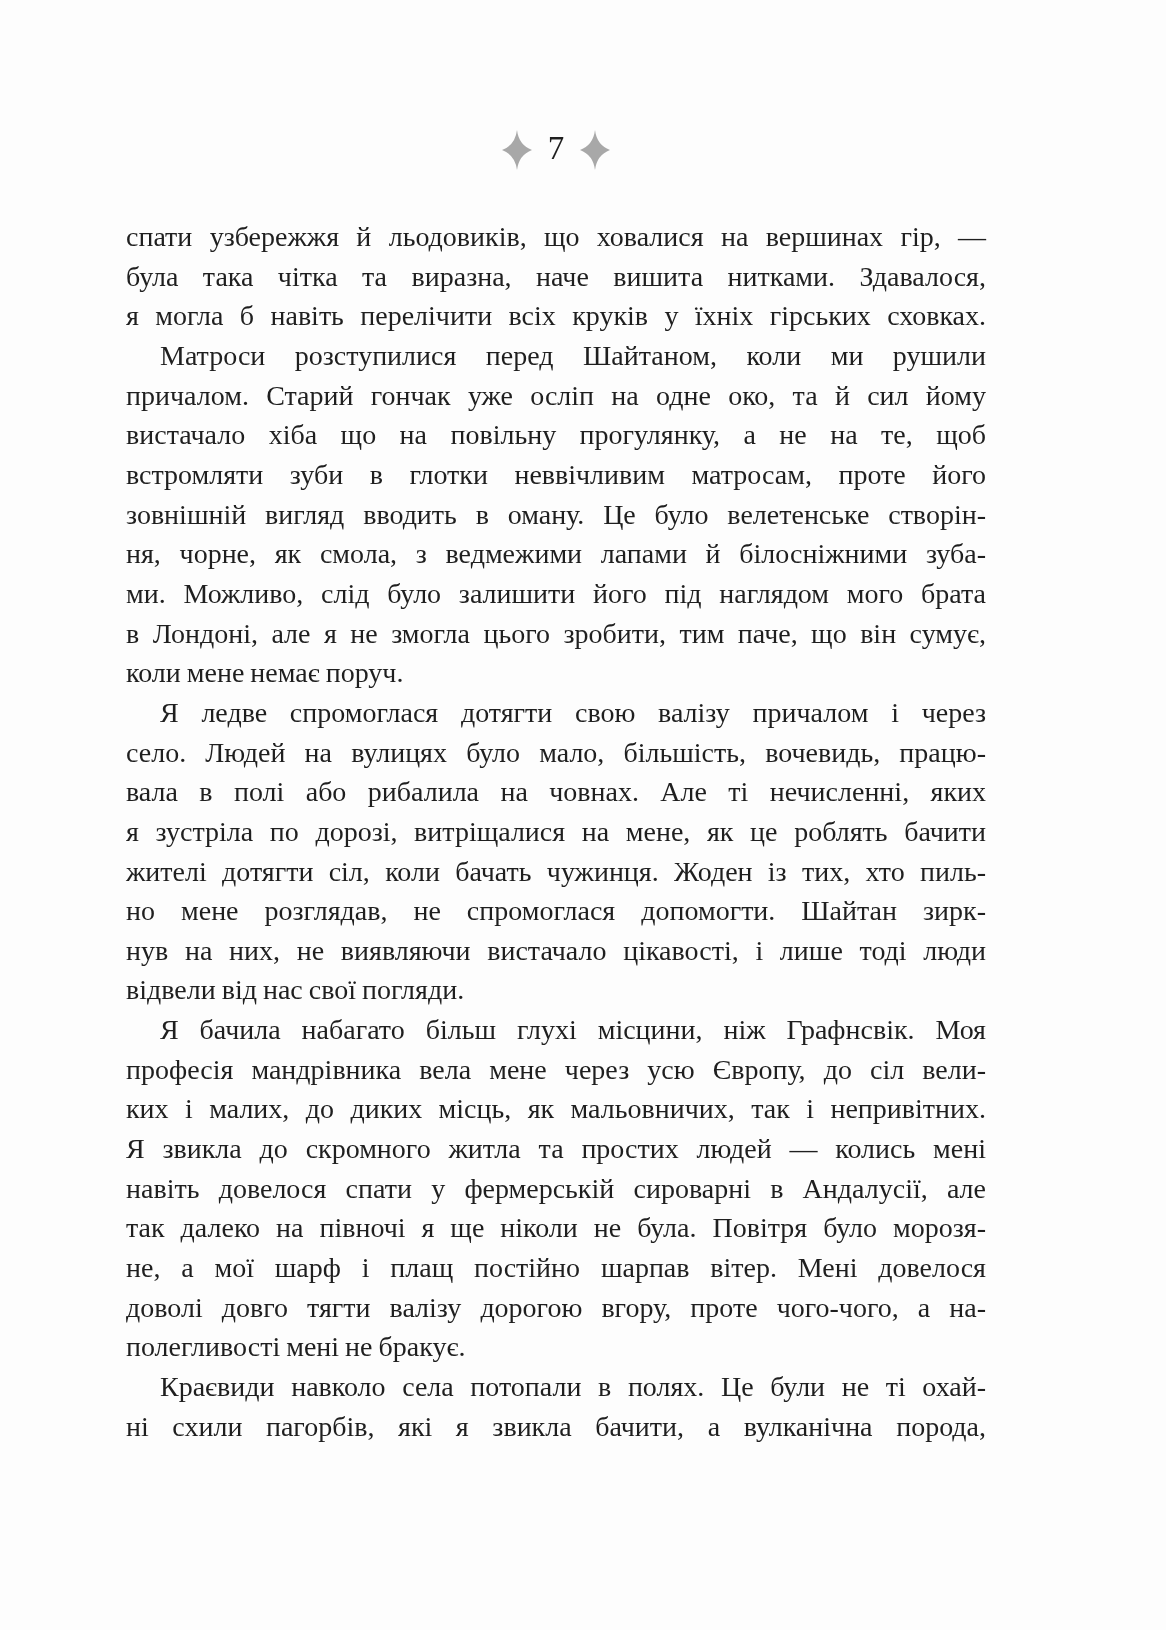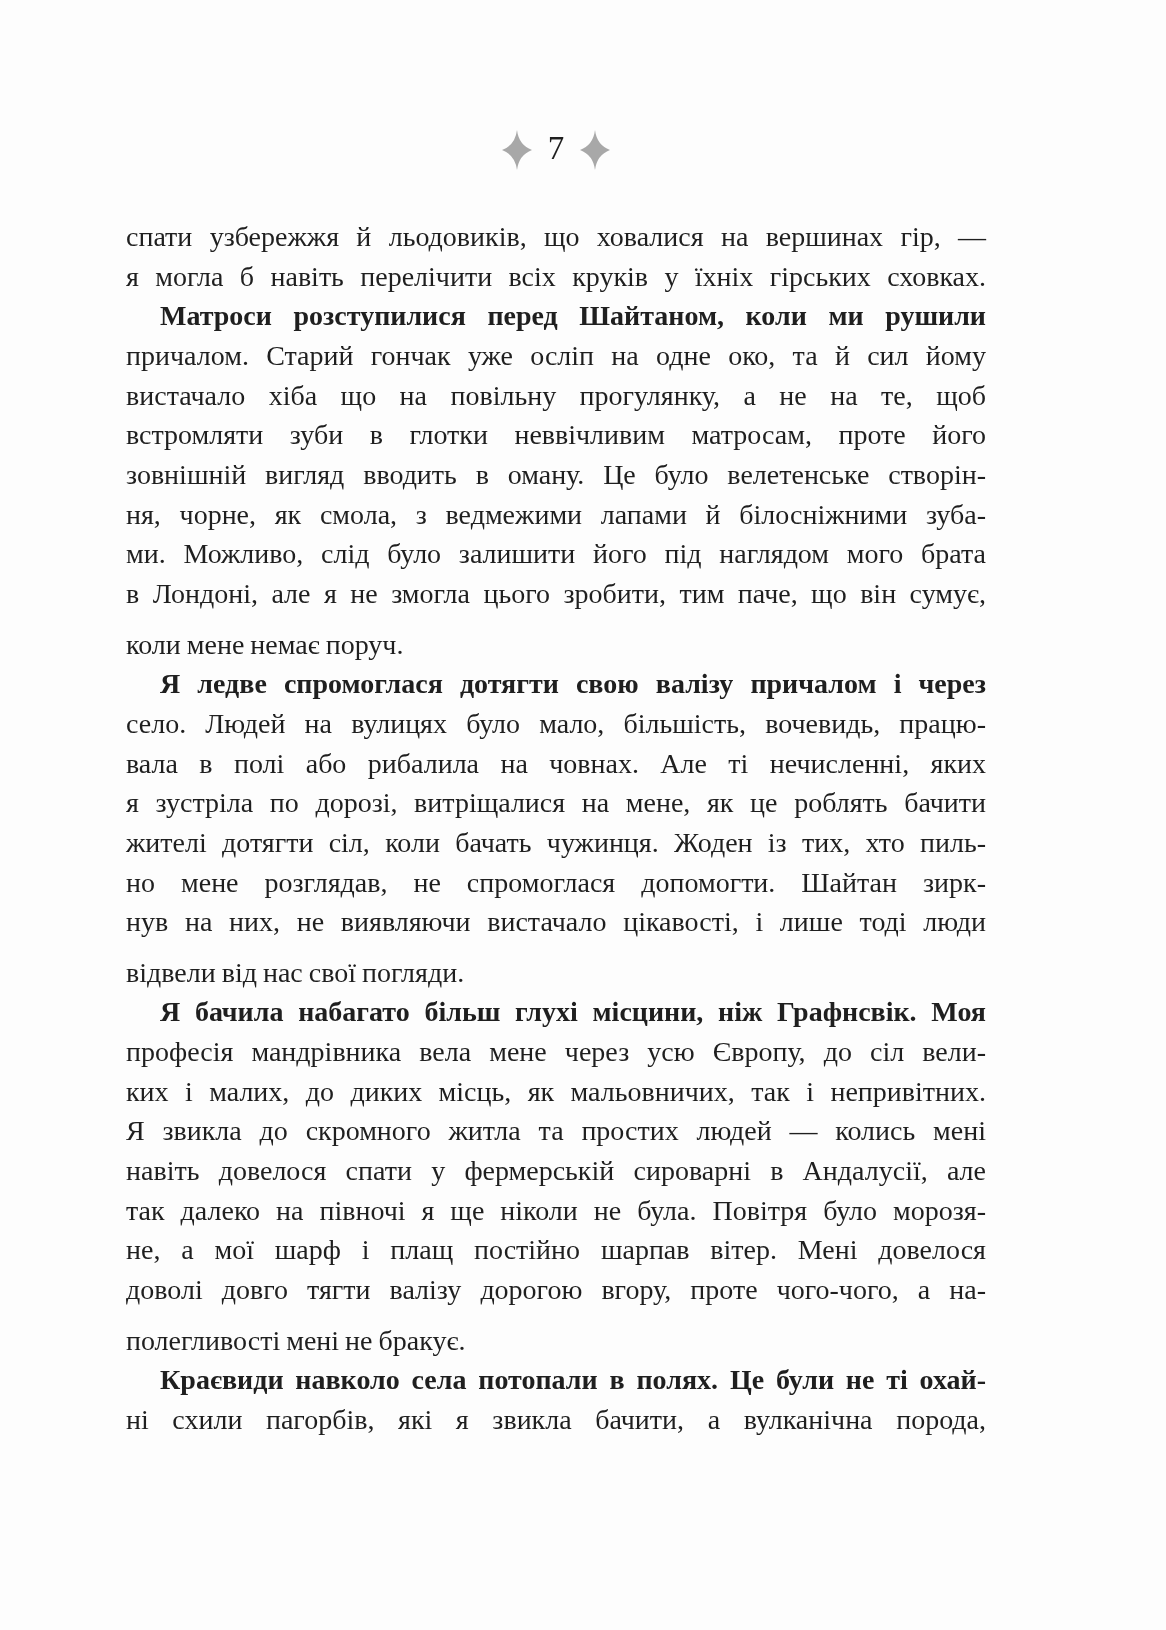--- a/index.html
+++ b/index.html
@@ -54,25 +54,23 @@
     color: var(--text-color, #1f1f1f);
   }
   .para { margin: 0; }
   .line {
     text-align: justify;
     text-align-last: justify;
     white-space: normal;
   }
   .line.last-left {
     text-align-last: left;
-    margin-top: 11px;
   }
   .para.indent .line.first {
     text-indent: 34px;
-    font-weight: bold;
   }
 </style>
 </head>
 <body>
 
 <div class="page">
 
   <header class="page-header">
     <span class="ornament">
       <svg viewBox="0 0 30 40" xmlns="http://www.w3.org/2000/svg">
@@ -83,20 +81,21 @@
     <span class="ornament">
       <svg viewBox="0 0 30 40" xmlns="http://www.w3.org/2000/svg">
         <path class="sparkle-path" d="M15 0 Q16.8 15 30 20 Q16.8 25 15 40 Q13.2 25 0 20 Q13.2 15 15 0 Z" fill="#a8a8a8"></path>
       </svg>
     </span>
   </header>
 
   <main class="body-text" id="body-text">
       <div class="para">
         <div class="line first">спати узбережжя й льодовиків, що ховалися на вершинах гір, —</div>
+        <div class="line">була така чітка та виразна, наче вишита нитками. Здавалося,</div>
         <div class="line">я могла б навіть перелічити всіх круків у їхніх гірських сховках.</div>
       </div>
       <div class="para indent">
         <div class="line first">Матроси розступилися перед Шайтаном, коли ми рушили</div>
         <div class="line">причалом. Старий гончак уже осліп на одне око, та й сил йому</div>
         <div class="line">вистачало хіба що на повільну прогулянку, а не на те, щоб</div>
         <div class="line">встромляти зуби в глотки неввічливим матросам, проте його</div>
         <div class="line">зовнішній вигляд вводить в оману. Це було велетенське створін-</div>
         <div class="line">ня, чорне, як смола, з ведмежими лапами й білосніжними зуба-</div>
         <div class="line">ми. Можливо, слід було залишити його під наглядом мого брата</div>

